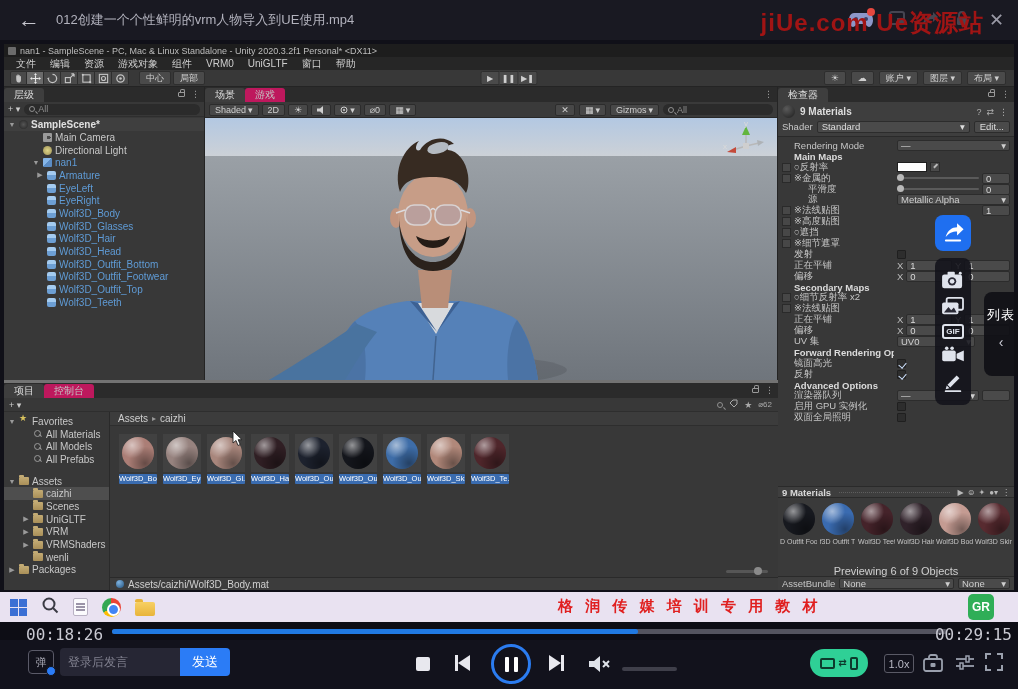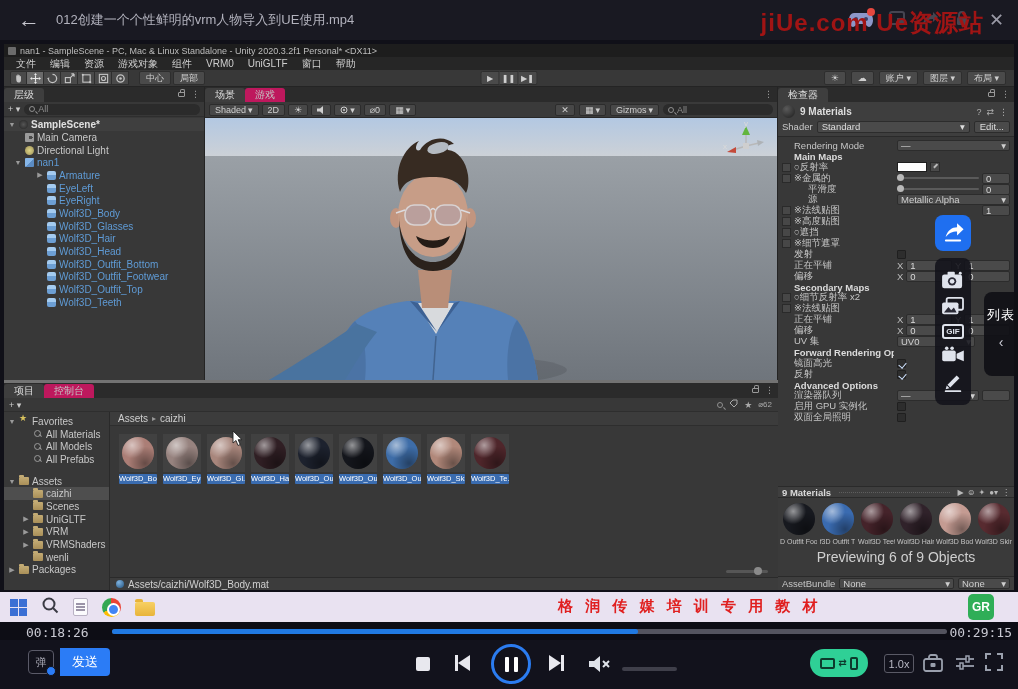--- a/index.html
+++ b/index.html
@@ -54,21 +54,21 @@
 .hier{width:201px;background:#383838;border-right:1px solid #242424;display:flex;flex-direction:column}
 .searchrow{height:15px;background:#383838;display:flex;align-items:center;padding:0 4px;gap:4px;border-bottom:1px solid #2e2e2e}
 .plusdd{font-size:9px;color:#ccc}
 .searchbox{flex:1;height:11px;background:#2b2b2b;border-radius:6px;display:flex;align-items:center;padding:0 5px;gap:3px;color:#8f8f8f;font-size:9px}
 .mag{width:6px;height:6px;border:1px solid #8f8f8f;border-radius:50%;position:relative;flex:0 0 auto}
 .mag::after{content:"";position:absolute;left:5px;top:5px;width:3px;height:1px;background:#8f8f8f;transform:rotate(45deg)}
 .htree{flex:1;overflow:hidden;padding-top:1px}
 .scenerow{height:13px;background:#3f3f3f;display:flex;align-items:center;gap:3px;padding-left:4px;color:#e0e0e0;font-weight:bold;font-size:10px}
 .uico{width:9px;height:9px;border-radius:50%;background:radial-gradient(#555,#222);flex:0 0 auto}
 .hrow{height:12.7px;display:flex;align-items:center;gap:3px;font-size:10px;color:#c8c8c8;cursor:pointer}
-.hrow.d1{padding-left:10px}.hrow.d2{padding-left:32px}
+.hrow.d1{padding-left:28px}.hrow.d2{padding-left:32px}
 .harrow{width:8px;font-size:7px;color:#9a9a9a;text-align:center;flex:0 0 auto}
 .hico{width:9px;height:9px;flex:0 0 auto;border-radius:1px}
 .hico.cam{background:radial-gradient(circle at 62% 50%,#4a4a4a 2px,#9a9a9a 2px)}
 .hico.sun{background:radial-gradient(#ded588,#9d9055);border-radius:50%}
 .hico.cube{background:linear-gradient(135deg,#86b6e8 50%,#5b8cc4 50%)}
 .hico.av{background:linear-gradient(180deg,#a4cbf0 45%,#6d9fd4 45%);border-radius:2px}
 .hlabel.blue{color:#5f9bd6}
 
 
 .scenecol{width:573px;display:flex;flex-direction:column;border-right:1px solid #242424}
@@ -117,21 +117,21 @@
 .prevhdr{height:12px;background:#3e3e3e;border-top:1px solid #2a2a2a;border-bottom:1px solid #2a2a2a;display:flex;align-items:center;padding:0 4px;gap:4px;position:relative}
 .prevhdr .ttl{font-weight:bold;color:#d8d8d8}
 .handledots{flex:1;border-top:1px dotted #5e5e5e;height:1px;margin:0 4px}
 .previcons{display:flex;gap:4px;color:#b8b8b8;font-size:8px}
 .prevbox{height:78px;background:#3a3a3a;position:relative;display:flex;flex-direction:column;align-items:center}
 .prevrow{display:flex;gap:2px;margin-top:5px}
 .pitem{width:37px;display:flex;flex-direction:column;align-items:center}
 .pball{width:32px;height:32px;border-radius:50%;position:relative}
 .pball::after,.gball::after{content:"";position:absolute;inset:0;border-radius:50%;background:radial-gradient(circle at 32% 26%,rgba(255,255,255,.55),rgba(255,255,255,0) 40%),radial-gradient(circle at 72% 82%,rgba(0,0,0,.4),rgba(0,0,0,0) 48%)}
 .plabel{font-size:7px;color:#c4c4c4;margin-top:3px;white-space:nowrap;overflow:hidden;max-width:37px}
-.prevcap{font-size:14px;color:#cfcfcf;margin-top:4px}
+.prevcap{font-size:11px;color:#cfcfcf;margin-top:20px}
 .bundlerow{height:14px;background:#3e3e3e;border-top:1px solid #2a2a2a;display:flex;align-items:center;gap:4px;padding:0 4px}
 .bundlerow .blab{color:#c6c6c6}
 .bdd1{flex:1}
 .bdd2{flex:0 0 52px}
 
 
 .proj{flex:1;display:flex;flex-direction:column;background:#383838}
 .projtool{height:14px;background:#383838;border-bottom:1px solid #2e2e2e;display:flex;align-items:center;padding:0 5px;position:relative;color:#ccc}
 .projtoolright{position:absolute;right:6px;display:flex;gap:6px;align-items:center;color:#aaa;font-size:8px}
 .projbody{flex:1;display:flex;min-height:0}
@@ -180,21 +180,21 @@
 .docico{width:15px;height:18px;background:#fbfbfd;border:1px solid #b9b2c4;border-radius:2px;position:relative}
 .docico::after{content:"";position:absolute;left:2px;top:4px;width:9px;height:1.5px;background:#9b94a8;box-shadow:0 3px 0 #9b94a8,0 6px 0 #9b94a8}
 .folderico{width:20px;height:14px;background:linear-gradient(#f7d064,#e8b43a);border-radius:2px;position:relative;margin-top:3px}
 .folderico::before{content:"";position:absolute;left:0;top:-3px;width:8px;height:3px;background:#e8b43a;border-radius:2px 2px 0 0}
 .wm-task{position:absolute;left:558px;top:5px;font-size:15px;font-weight:bold;color:#e01f1f;letter-spacing:4px;white-space:nowrap}
 .wm-task2{position:absolute;left:800px;top:5px;font-size:15px;font-weight:bold;color:#e01f1f;letter-spacing:4px;white-space:nowrap}
 .grbadge{position:absolute;left:968px;top:2px;width:26px;height:26px;background:#2fae57;border-radius:5px;color:#fff;font-weight:bold;font-size:12px;display:flex;align-items:center;justify-content:center}
 
 
 .progrow{position:absolute;left:0;top:622px;width:1018px;height:18px;background:#0d0d15}
-.timetxt{position:absolute;top:3px;font-family:"DejaVu Sans Mono",monospace;font-size:13px;color:#c9c9d2}
+.timetxt{position:absolute;top:3px;font-family:"DejaVu Sans Mono",monospace;font-size:16px;color:#c9c9d2}
 .t-cur{left:26px}.t-tot{right:6px}
 .ptrack{position:absolute;left:112px;top:7px;width:835px;height:5px;background:#53535e;border-radius:3px;cursor:pointer}
 .pfill{height:100%;width:63%;background:#2079e2;border-radius:3px}
 
 
 .controls{position:absolute;left:0;top:640px;width:1018px;height:49px;background:#12121c}
 .chat{position:absolute;left:28px;top:8px;height:28px;display:flex;align-items:center}
 .dmk{width:26px;height:24px;border:1px solid #5a5a68;border-radius:4px;color:#a9a9b5;font-size:11px;display:flex;align-items:center;justify-content:center;position:relative;margin-right:6px;cursor:pointer}
 .dmk::after{content:"";position:absolute;right:-3px;bottom:-3px;width:8px;height:8px;border-radius:50%;background:#2b7cf6;border:1px solid #12121c}
 .chatinput{width:120px;height:28px;background:#262634;border:none;outline:none;border-radius:4px 0 0 4px;color:#ccc;font-size:12px;padding:0 8px}
@@ -1299,20 +1299,21 @@
     <span class="timetxt t-cur">00:18:26</span>
     <div class="ptrack">
         <div class="pfill"></div>
       </div>
     <span class="timetxt t-tot">00:29:15</span>
   </div>
 
   <div class="controls">
     <div class="chat">
       <span class="dmk">弹</span>
+      <input class="chatinput" type="text" placeholder="登录后发言" style="">
       <button class="sendbtn">发送</button>
     </div>
     <span class="stopbtn"></span>
     <span class="skip prevb">
         <span class="skipbar"></span>
         <span class="tri tril"></span>
       </span>
     <span class="pausecirc">
         <span class="pbar"></span>
         <span class="pbar"></span>

